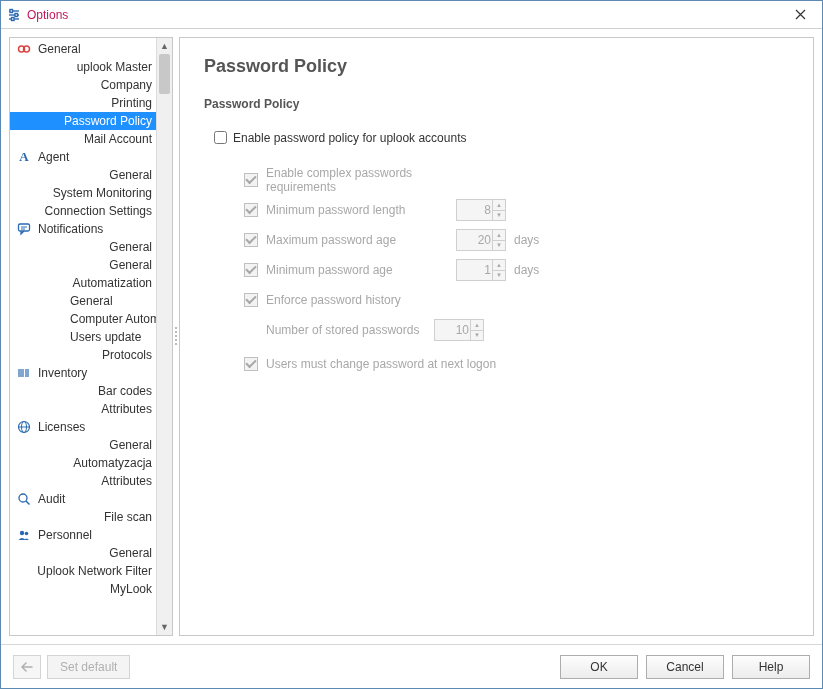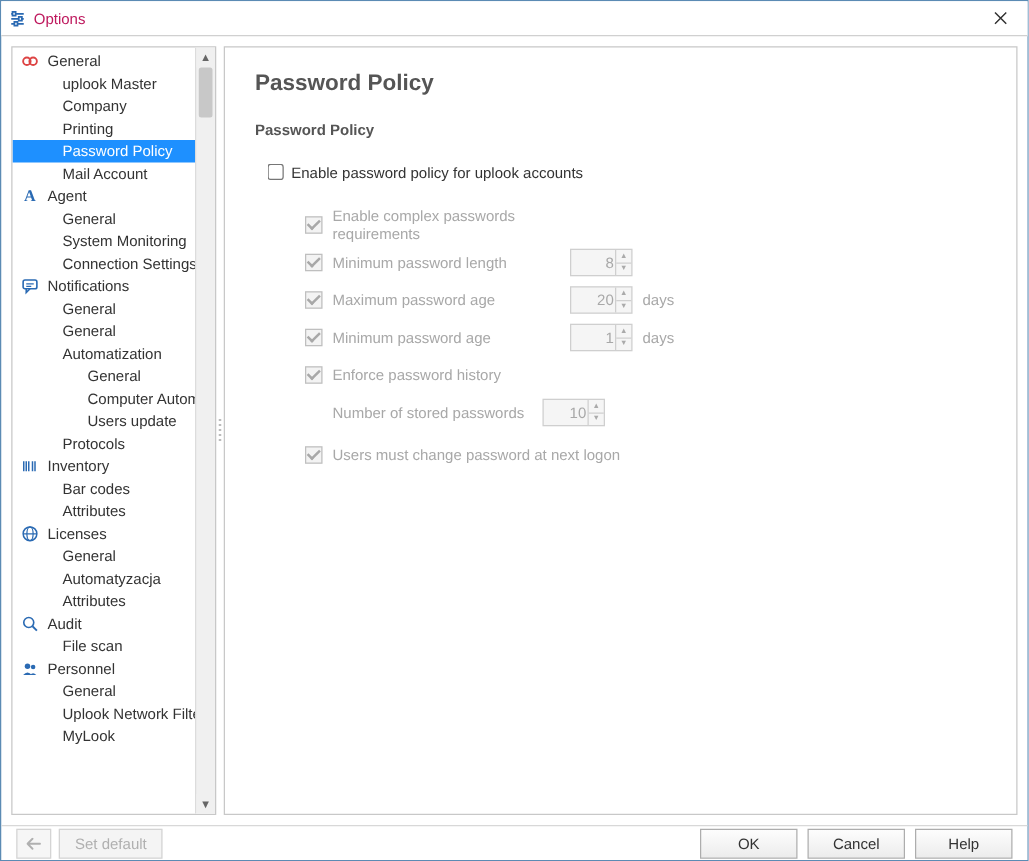--- a/index.html
+++ b/index.html
@@ -64,21 +64,21 @@
     background: #1e90ff;
     color: #fff;
   }
   .tree-item .icon {
     width: 16px; height: 16px;
     margin-right: 4px;
     display: inline-flex; align-items: center; justify-content: center;
     flex-shrink: 0;
   }
   .tree-item.level0 { padding-left: 6px; font-weight: 400; }
-  .tree-item.level1 { padding-left: 40px; }
+  .tree-item.level1 { padding-left: 40px; justify-content: flex-end; }
   .tree-item.level2 { padding-left: 60px; }
   .tree-item.level0 .label { margin-left: 2px; }
 
   
   .tree-wrap { position: relative; }
   .fake-scrollbar {
     position: absolute; right: 0; top: 0; bottom: 0;
     width: 16px;
     background: #f0f0f0;
     border-left: 1px solid #dcdcdc;
@@ -181,21 +181,21 @@
   }
   .num .spin span {
     flex:1; display:flex;align-items:center;justify-content:center;
     font-size:6px; color:#aaa;
   }
   .num .spin span:first-child { border-bottom:1px solid #cfcfcf; }
   .unit { margin-left: 8px; }
 
   .footer {
     border-top: 1px solid #d8d8d8;
-    height: 28px;
+    height: 44px;
     display: flex; align-items: center;
     padding: 0 12px;
     gap: 8px;
   }
   .footer .left { display:flex; align-items:center; gap:6px;}
   .footer .spacer { flex:1; }
   .btn {
     min-width: 78px; height: 24px;
     border: 1px solid #adadad;
     background: linear-gradient(#fdfdfd,#ececec);

